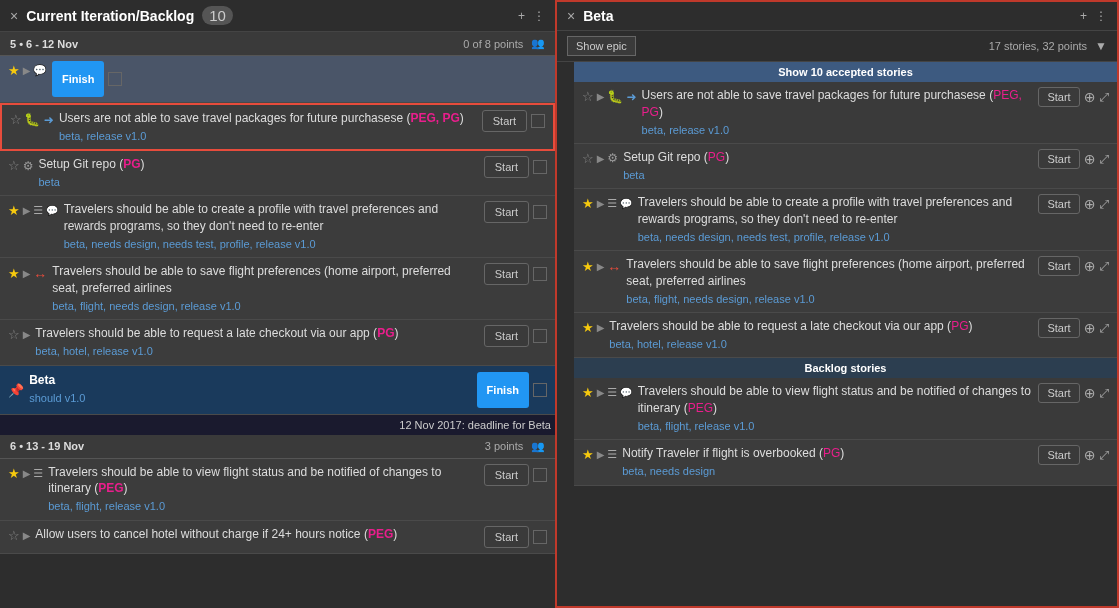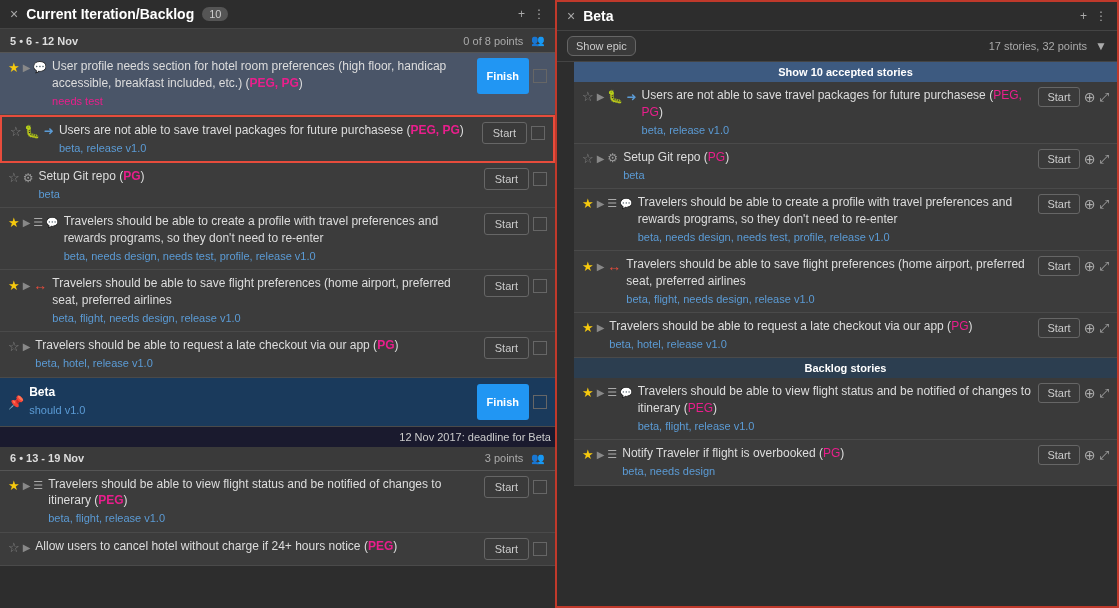--- a/index.html
+++ b/index.html
@@ -29,21 +29,21 @@
     .panel-title {
       color: #fff;
       font-size: 14px;
       font-weight: bold;
     }
     .panel-count-badge {
       background: #555;
       color: #ccc;
       border-radius: 10px;
       padding: 1px 7px;
-      font-size: 11px;
+      font-size: 15px;
     }
     .panel-header-actions {
       margin-left: auto;
       display: flex;
       gap: 8px;
       color: #aaa;
     }
 
     
     .iteration-header {
@@ -189,21 +189,21 @@
       padding: 5px 10px;
       display: flex;
       align-items: center;
       border-bottom: 1px solid #444;
     }
     .show-epic-btn {
       background: #3a3a3a;
       color: #ccc;
       border: 1px solid #666;
       padding: 3px 8px;
-      border-radius: 6px;
+      border-radius: 0;
       cursor: pointer;
       font-size: 11px;
     }
     .right-panel-story-count {
       margin-left: auto;
       color: #aaa;
       font-size: 11px;
     }
     .expand-icon { color: #aaa; margin-left: 8px; cursor: pointer; }
 
@@ -297,24 +297,20 @@
       <span class="iter-points">0 of 8 points</span>
       <span class="iter-avatar">👥</span>
     </div>
 
     <div class="story-row highlighted" style="position:relative;">
       <div class="story-icons">
         <span class="icon-star">★</span>
         <span style="color:#888;font-size:10px;">▶</span>
         <span class="icon-comment">💬</span>
       </div>
-      <div class="story-text">
-        <span class="story-title">User profile needs section for hotel room preferences (high floor, handicap accessible, breakfast included, etc.) (<span class="tag-pink">PEG, PG</span>)</span>
-        <span class="label-needs-test">needs test</span>
-      </div>
       <div class="story-actions">
         <button class="btn-finish">Finish</button>
         <div class="story-checkbox"></div>
       </div>
     </div>
 
     <div class="story-row" style="border:2px solid #e74c3c; position:relative;">
       <div class="story-icons">
         <span class="icon-star-empty">☆</span>
         <span class="icon-bug">🐛</span>

